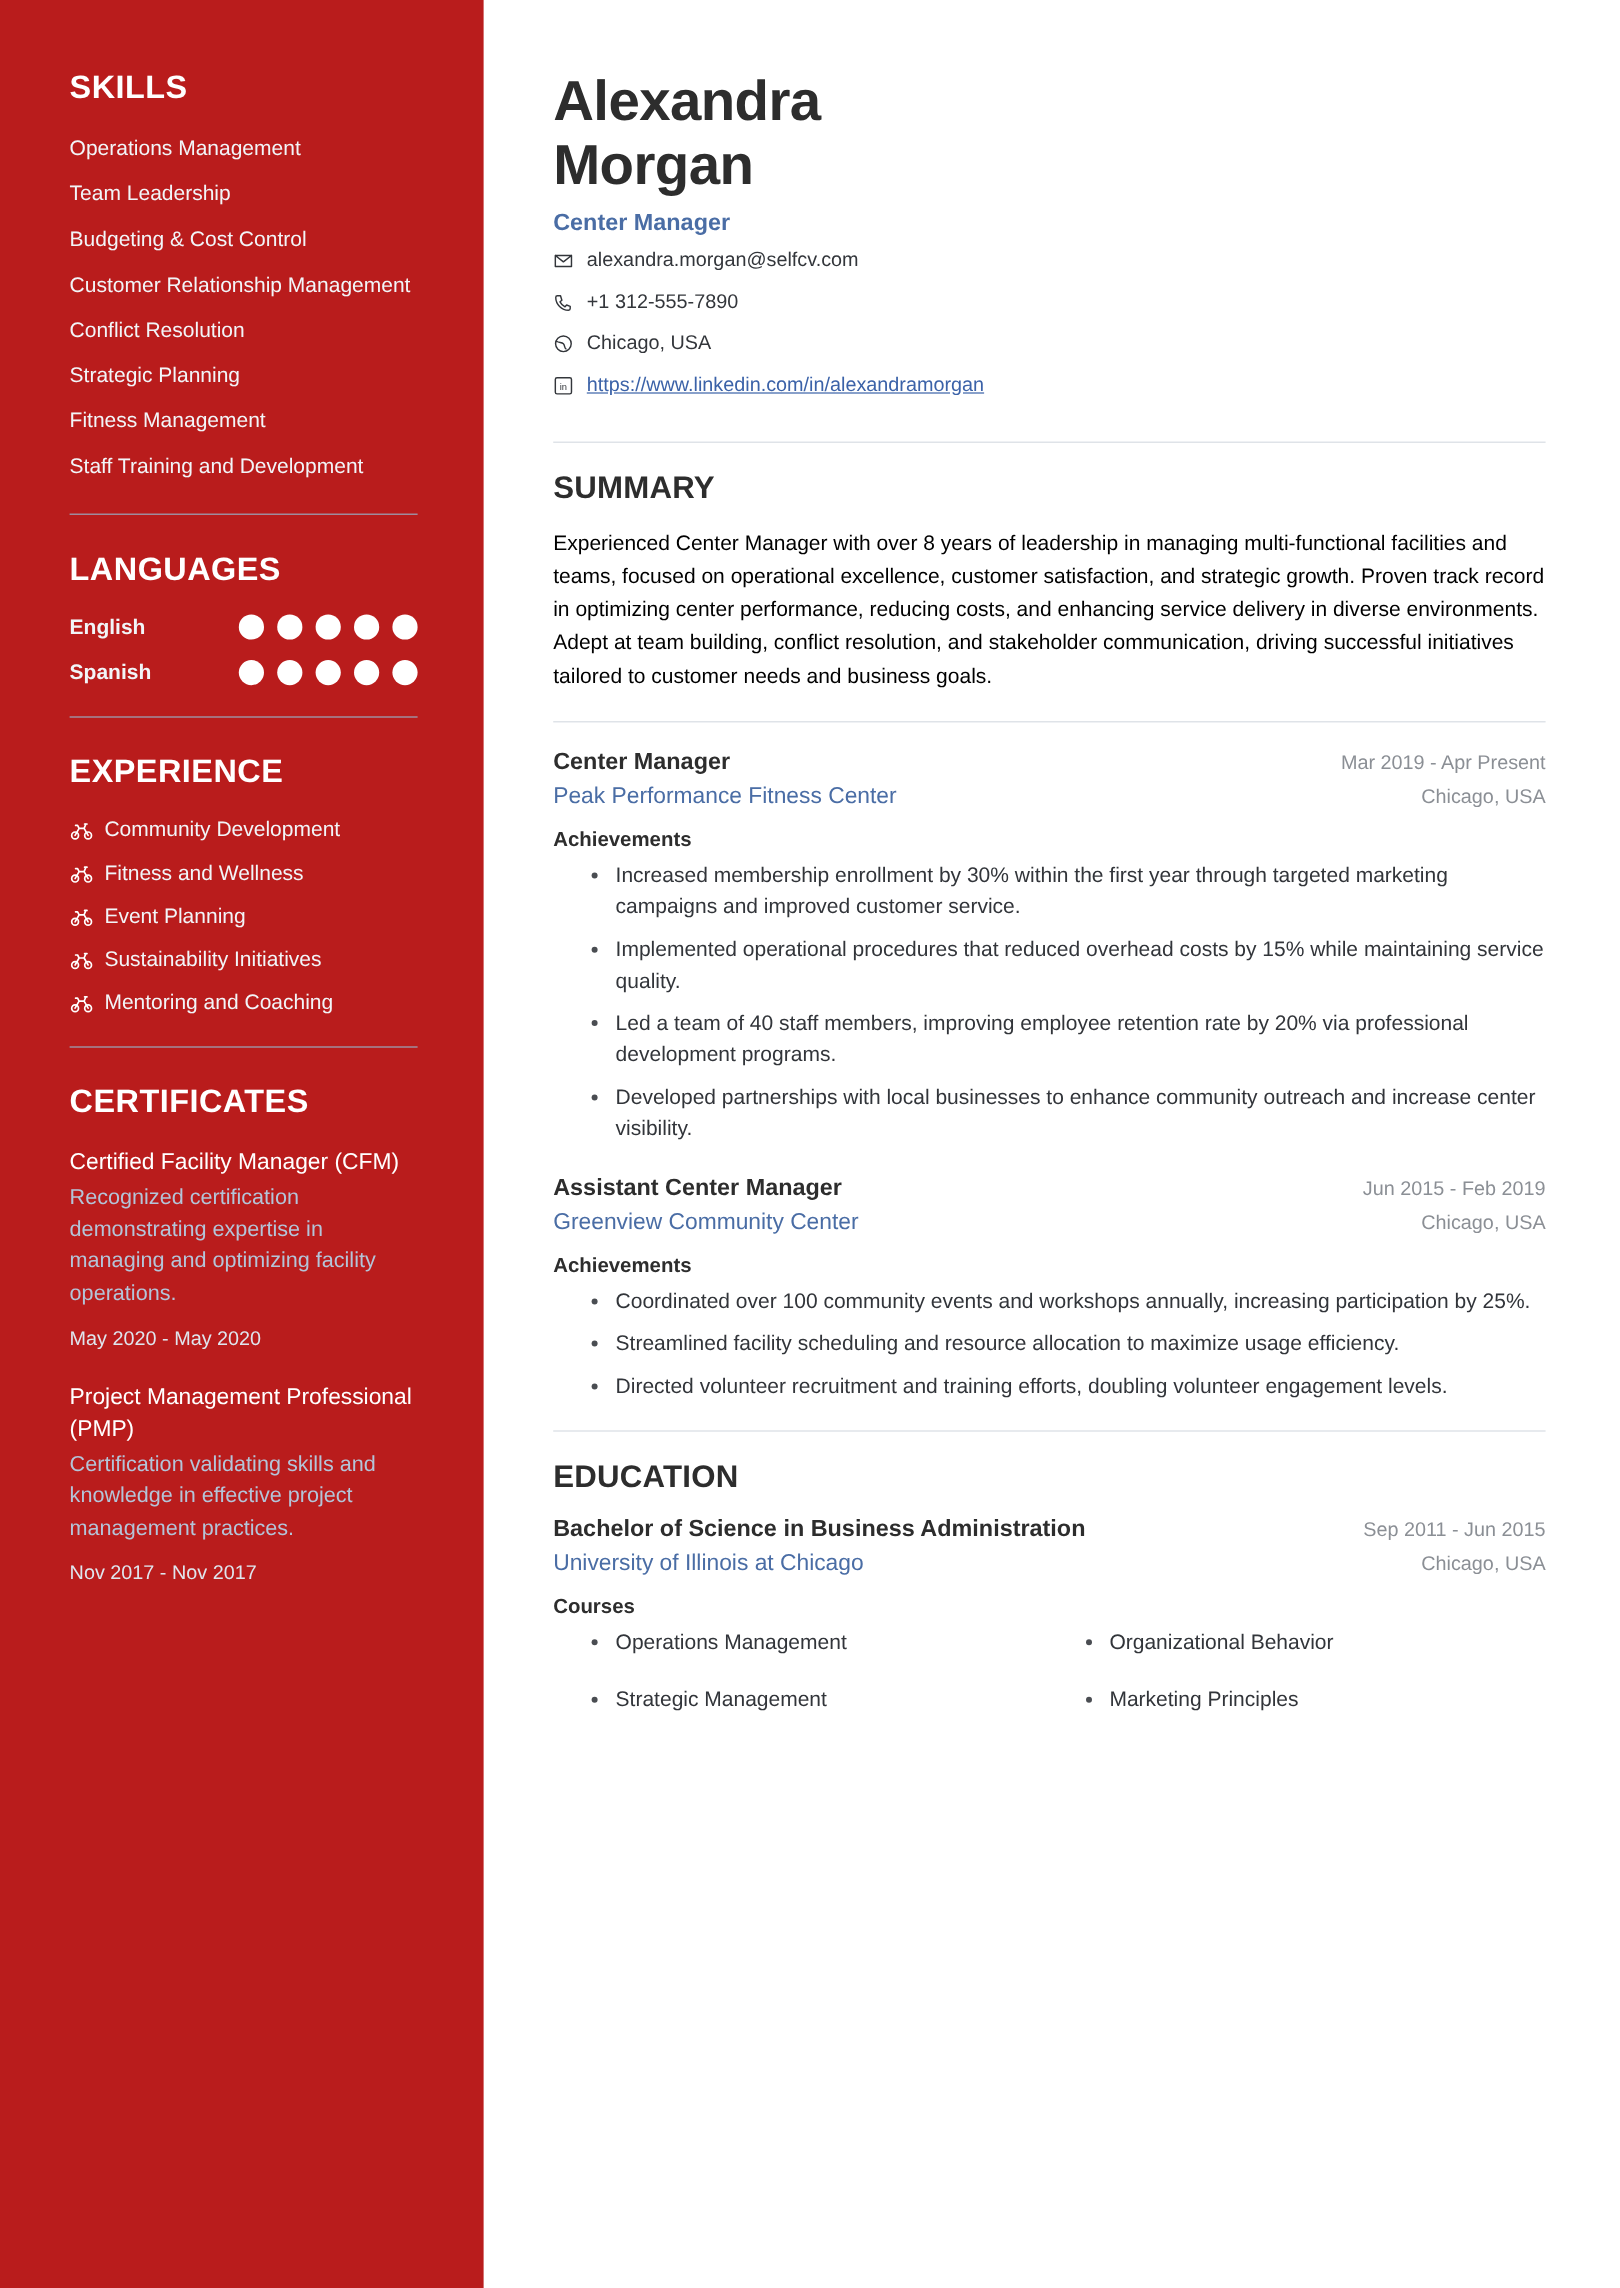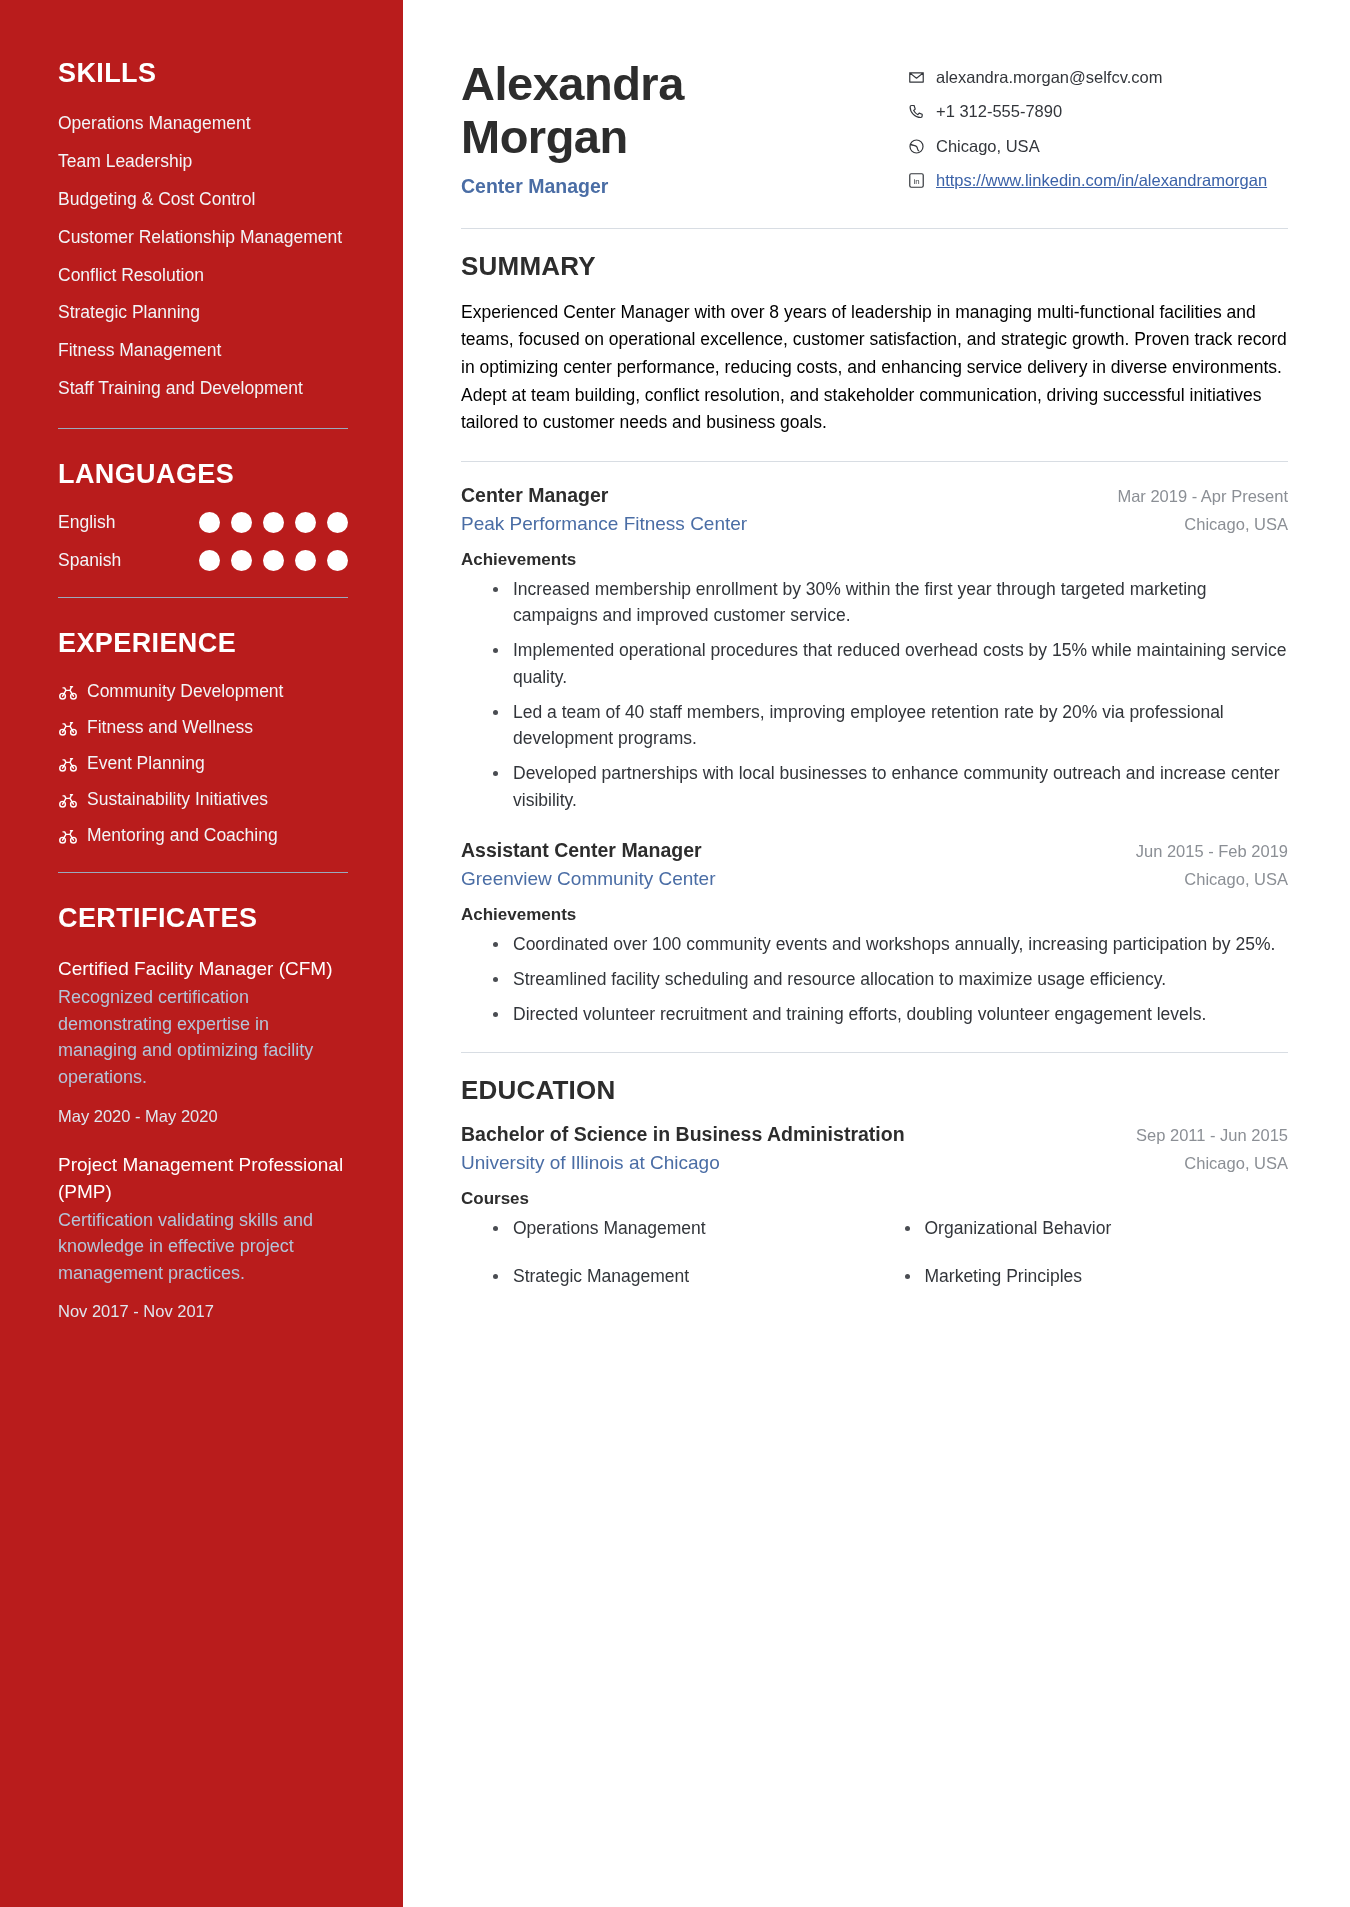--- a/index.html
+++ b/index.html
@@ -40,20 +40,21 @@
     background:#9aa9bd;
     margin:26px 0 30px 0;
   }
 
   
   .lang-row {
     display:flex;
     align-items:center;
     justify-content:space-between;
     margin-bottom:17px;
+    font-weight:bold;
   }
   .lang-name { font-size:17.5px; color:#f2f5f8; }
   .dots { display:flex; gap:11px; }
   .dot {
     width:21px; height:21px;
     border-radius:50%;
     background:#ffffff;
   }
 
   
@@ -84,21 +85,21 @@
     font-size:16.5px;
     color:#dfe6ee;
     margin-top:16px;
   }
 
   
   .main {
     flex:1;
     padding:58px 62px 40px 58px;
   }
-  .header { display:flex; justify-content:space-between; align-items:flex-start; }
+  .header { display:flex; justify-content:space-between; align-items:flex-start;flex-direction:column; }
   .name {
     font-size:47px;
     font-weight:bold;
     line-height:1.12;
     color:#2d2d2d;
     letter-spacing:-0.5px;
     max-width:330px;
   }
   .job-title {
     font-size:19.5px;

